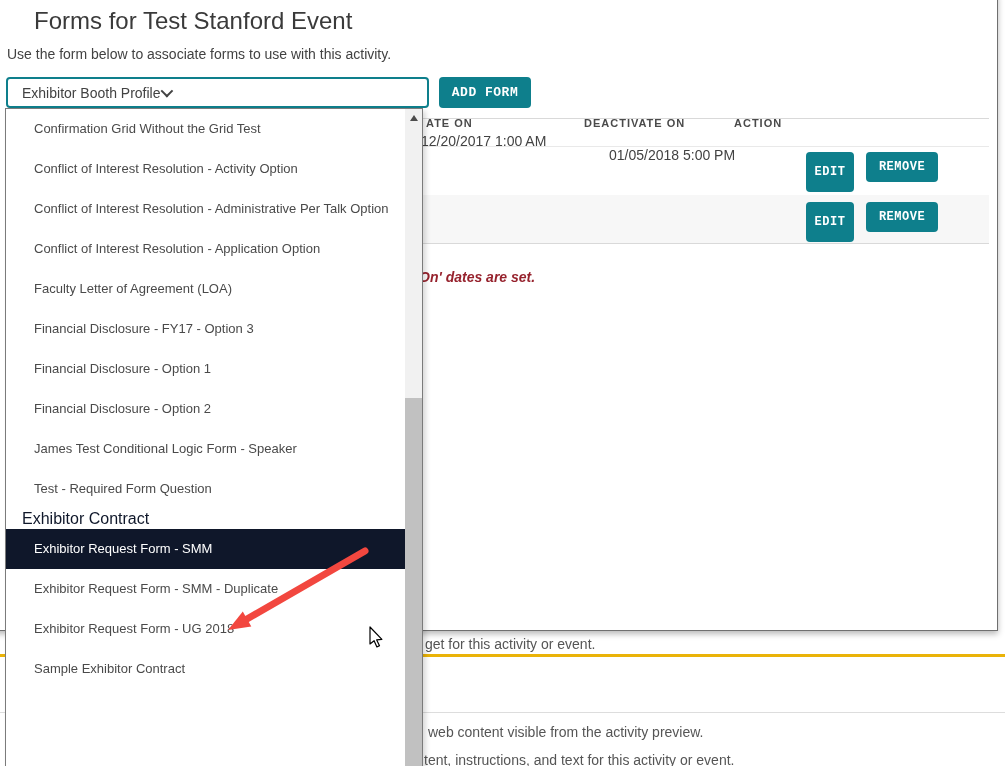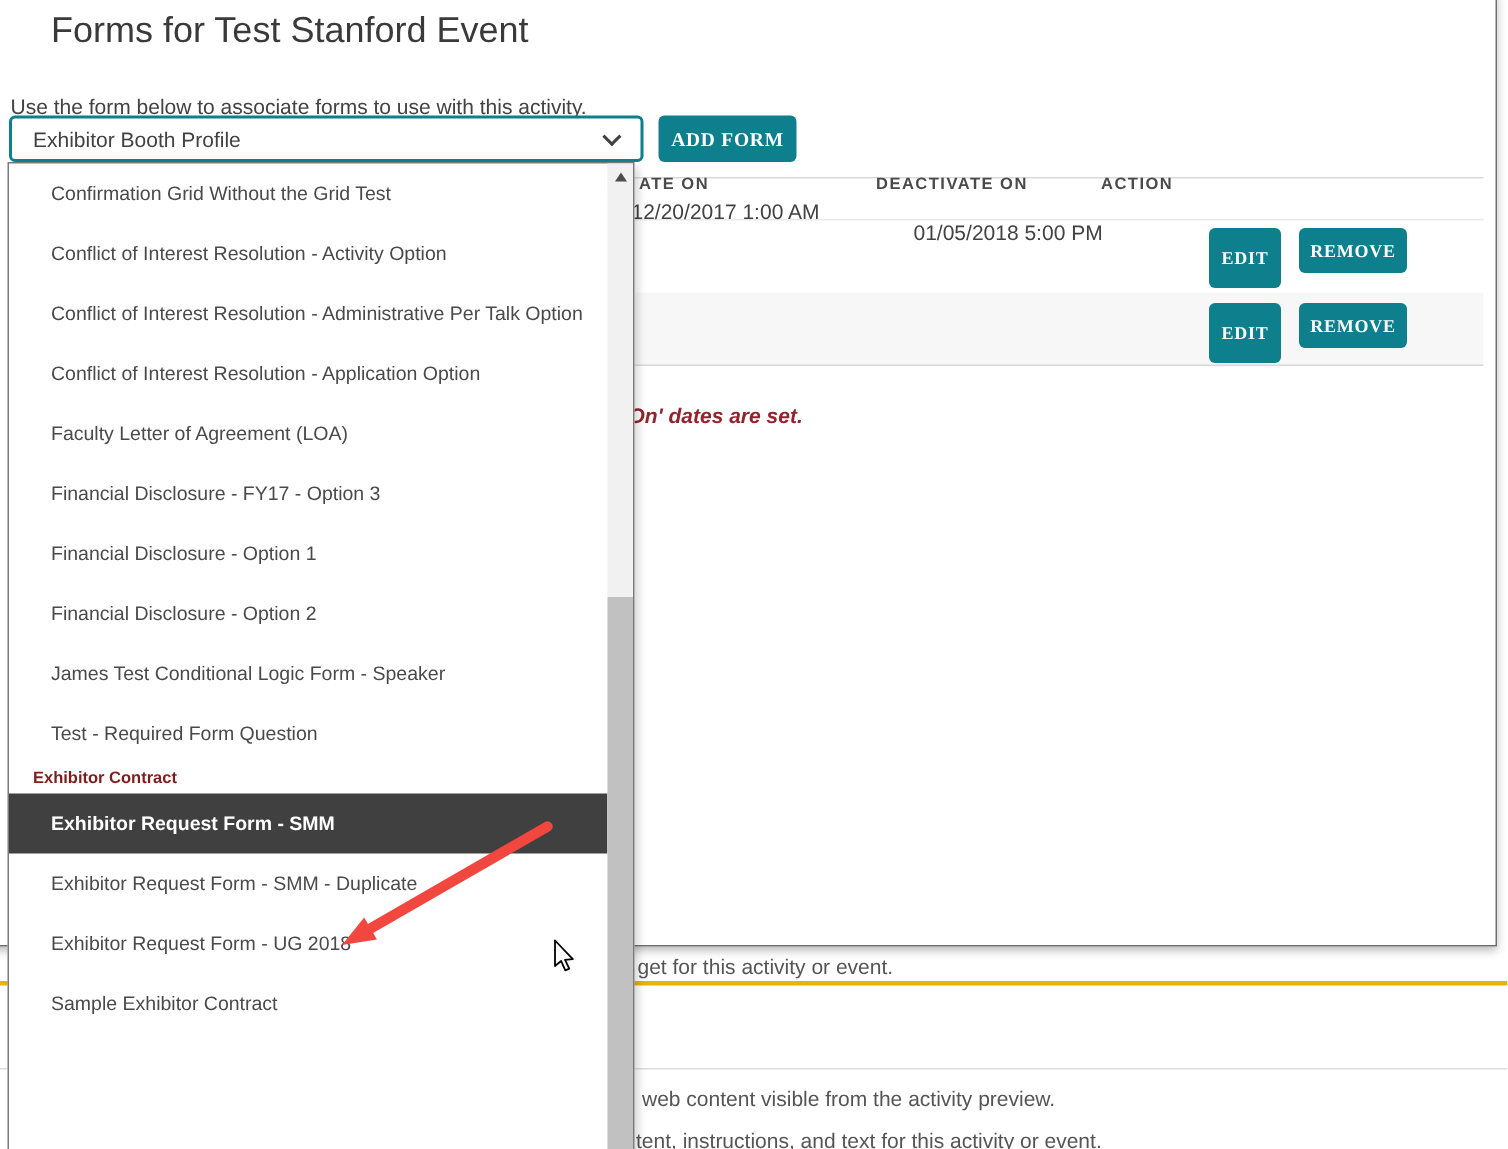--- a/index.html
+++ b/index.html
@@ -16,38 +16,38 @@
     background: #fff; border: 1px solid #6f6f6f;
     box-shadow: 0 3px 6px rgba(0,0,0,0.28);
     z-index: 1;
   }
   .page-title {
     position: absolute; left: 13px; top: 14px;
     font-size: 24px; color: #3a3a3a; font-weight: 400; white-space: nowrap; margin-left: 28px;
   }
   .page-subtitle {
     position: absolute; left: 14px; top: 53px;
-    font-size: 14px; color: #424242; white-space: nowrap; margin-top: 17px;
+    font-size: 14px; color: #424242; white-space: nowrap;
   }
 
   
   .form-select {
     position: absolute; left: 13px; top: 84px; width: 423px; height: 31px;
     border: 2px solid #0e7f8c; border-radius: 4px; background: #fff;
-    display: flex; align-items: center; justify-content: space-between;
+    display: flex; align-items: center; justify-content: flex-start;
     padding: 0 14px; cursor: pointer;
   }
   .form-select .sel-text { font-size: 14px; color: #424242; white-space: nowrap; }
   .chev {
     width: 9px; height: 9px; border-right: 2px solid #424242; border-bottom: 2px solid #424242;
     transform: rotate(45deg) translateY(-2px); margin-right: 2px;
   }
   .btn {
     background: #0e7f8c; color: #fff; border: none; border-radius: 4px;
-    font-family: Liberation Serif, serif;
+    font-family: Liberation Mono, monospace;
     font-weight: bold; letter-spacing: 0.5px; cursor: pointer;
     display: flex; align-items: center; justify-content: center;
   }
   .add-btn { position: absolute; left: 446px; top: 84px; width: 92px; height: 31px; font-size: 13px; }
 
   
   .t-headrow { position: absolute; left: 13px; right: 8px; top: 125px; height: 29px;
                border-top: 1px solid #d9d9d9; border-bottom: 1px solid #e9e9e9; }
   .t-head { position: absolute; font-size: 11px; font-weight: bold; color: #4a4a4a;
             letter-spacing: 1px; white-space: nowrap; }
@@ -78,23 +78,23 @@
     box-shadow: 3px 3px 5px rgba(0,0,0,0.15);
     z-index: 10; overflow: hidden;
   }
   .dd-item {
     height: 40px; line-height: 40px; padding-left: 28px;
     font-size: 13px; color: #4a4a4a; white-space: nowrap; cursor: pointer;
     width: 399px; overflow: hidden;
   }
   .dd-group {
     height: 20px; line-height: 20px; padding-left: 16px;
-    font-size: 11px; font-weight: bold; color: #7f1d1d; white-space: nowrap;
+    font-size: 16px; font-weight: normal; color: #0f172a; white-space: nowrap;
   }
-  .dd-item.highlight { background: #404040; color: #fff; font-weight: bold; }
+  .dd-item.highlight { background: #0f172a; color: #fff; font-weight: normal; }
 
   
   .dd-scrollbar { position: absolute; right: 0; top: 0; bottom: 0; width: 17px; background: #f1f1f1; }
   .dd-sb-up { position: absolute; top: 0; left: 0; width: 17px; height: 17px;
               background: #f1f1f1; display: flex; align-items: center; justify-content: center; cursor: pointer; }
   .dd-sb-up .tri { width: 0; height: 0; border-left: 4px solid transparent;
                    border-right: 4px solid transparent; border-bottom: 6px solid #4c4c4c; }
   .dd-sb-thumb { position: absolute; left: 0; top: 289px; bottom: 0; width: 17px; background: #c1c1c1; cursor: pointer; }
 
   

